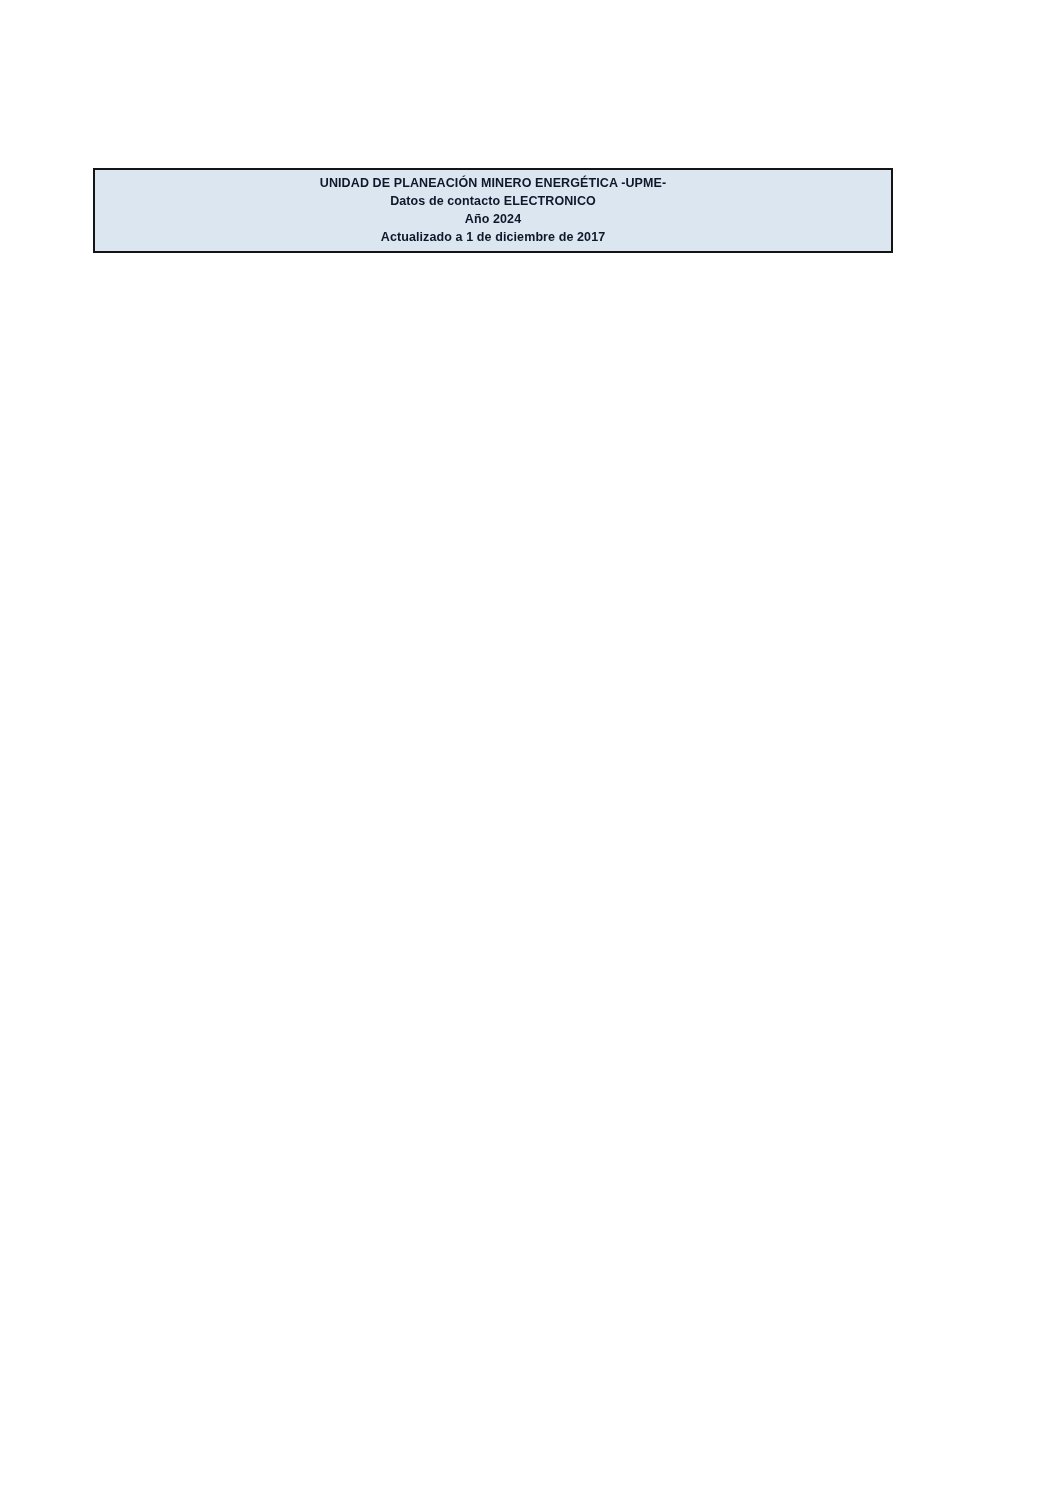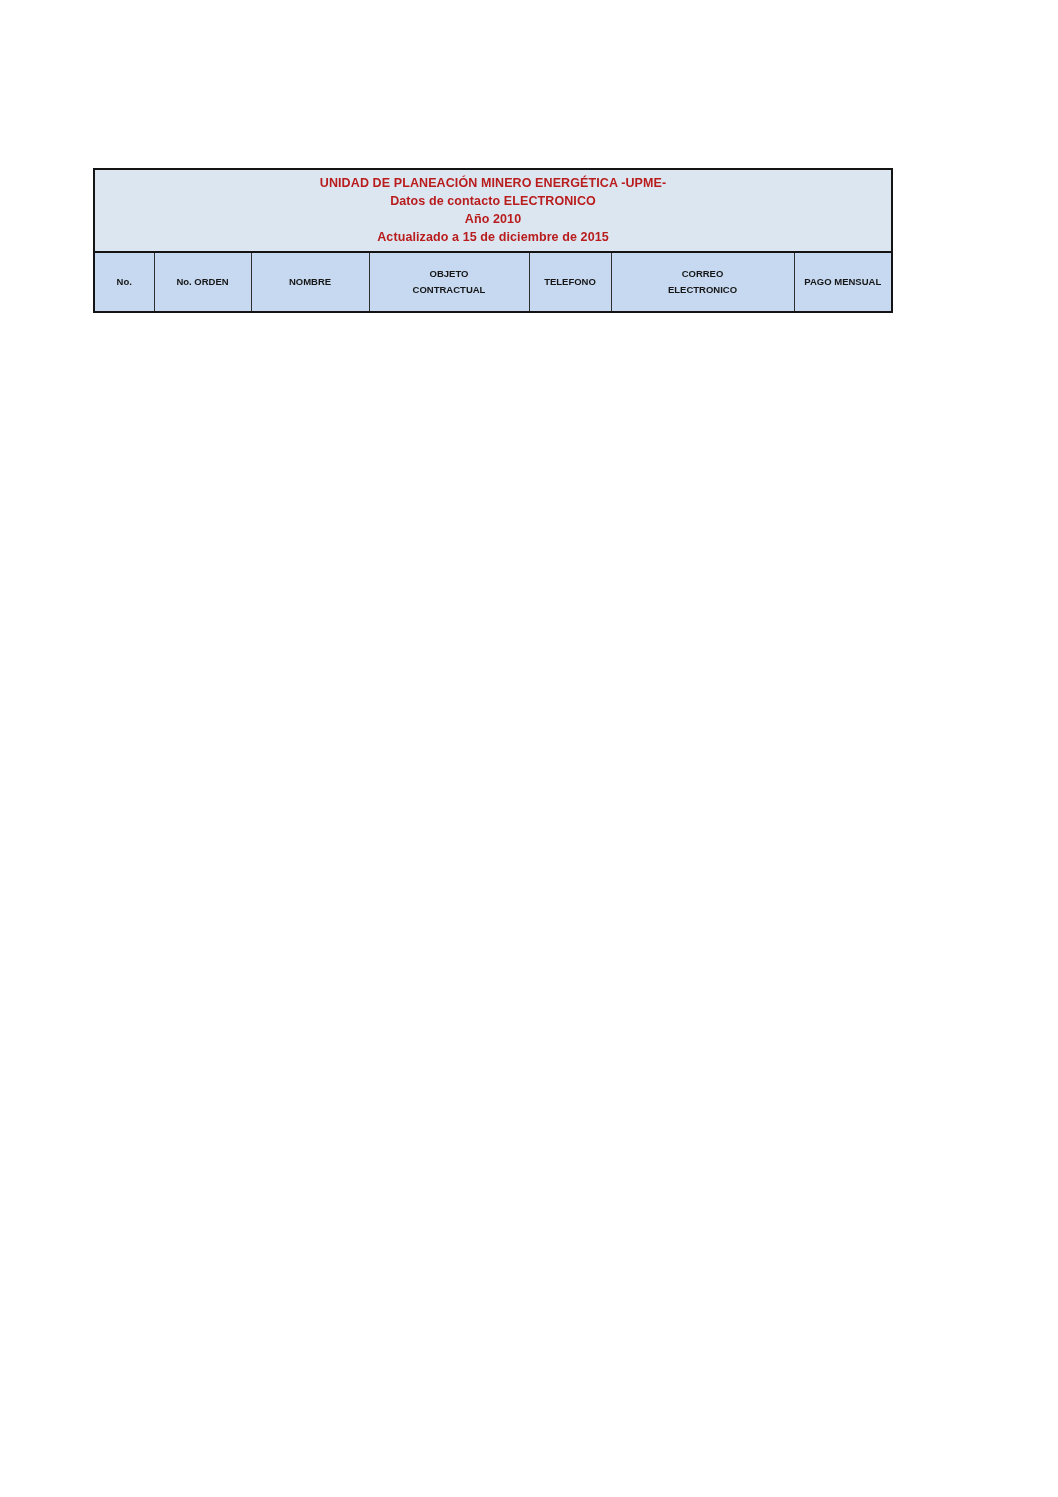--- a/index.html
+++ b/index.html
@@ -35,21 +35,21 @@
     background: #dce6f1;
     height: 82px;
     text-align: center;
     border-bottom: 2.5px solid #141414;
     padding: 4px 6px;
   }
   .title-line {
     font-weight: bold;
     font-size: 12.5px;
     line-height: 1.45;
-    color: #b91c1c;
+    color: #0f172a;
     letter-spacing: 0.1px;
   }
   
   tr.head-row th {
     background: #c6d9f0;
     height: 60px;
     font-size: 9.5px;
     font-weight: bold;
     text-align: center;
     white-space: pre-line;
@@ -70,31 +70,20 @@
         <col class="c4">
       <col class="c5">
         <col class="c6">
         <col class="c7">
     </colgroup>
     <thead>
       <tr>
         <td class="title-cell" colspan="7">
           <div class="title-line">UNIDAD DE PLANEACIÓN MINERO ENERGÉTICA -UPME-</div>
           <div class="title-line">Datos de contacto ELECTRONICO</div>
-          <div class="title-line">Año 2010</div>
-          <div class="title-line">Actualizado a 15 de diciembre de 2015</div>
+          <div class="title-line">Año 2024</div>
+          <div class="title-line">Actualizado a 1 de diciembre de 2017</div>
         </td>
-      </tr>
-      <tr class="head-row">
-        <th>No.</th>
-        <th>No. ORDEN</th>
-        <th>NOMBRE</th>
-        <th>OBJETO
-CONTRACTUAL</th>
-        <th>TELEFONO</th>
-        <th>CORREO
-ELECTRONICO</th>
-        <th>PAGO MENSUAL</th>
       </tr>
     </thead>
     <tbody></tbody>
   </table>
 </div>
 
 </body></html>

